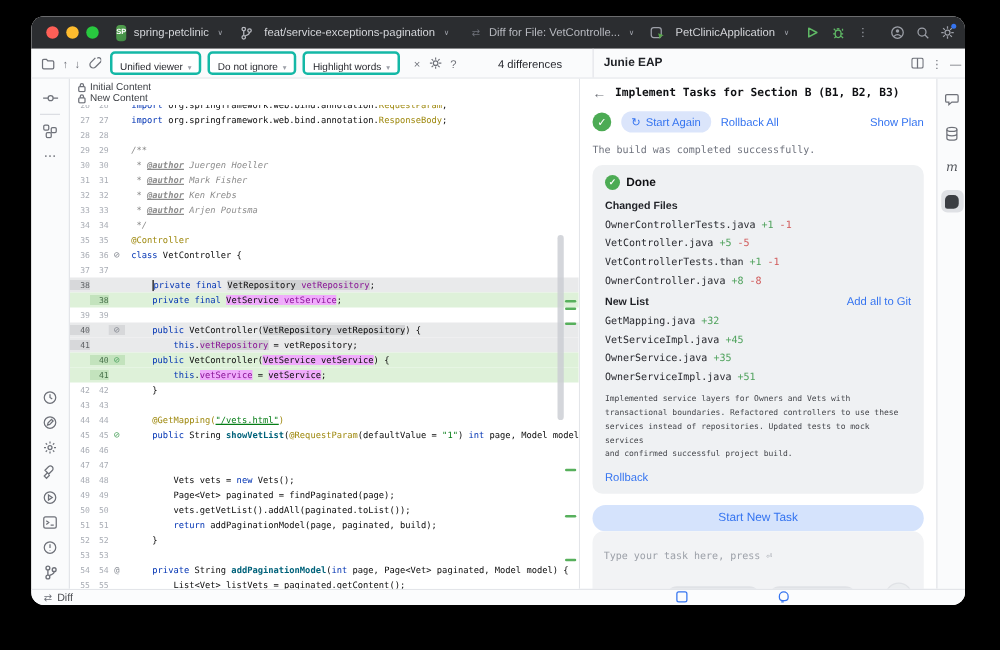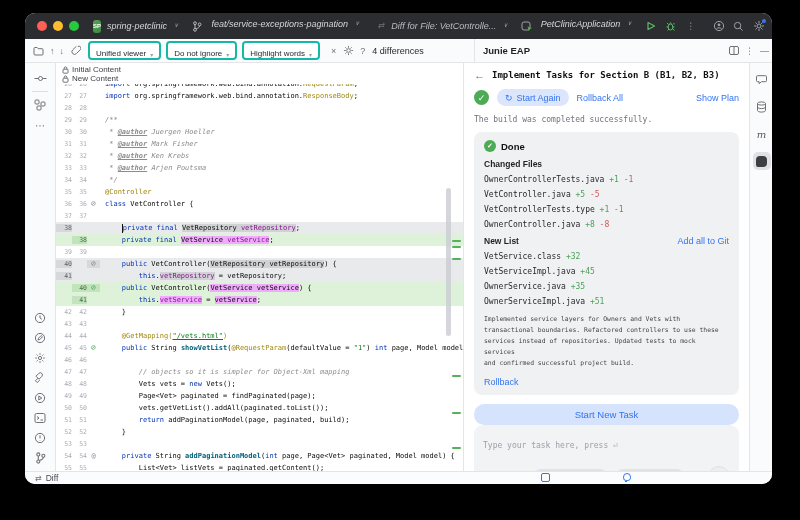--- a/index.html
+++ b/index.html
@@ -8,33 +8,33 @@
   .window{position:absolute;left:25px;top:13px;width:747px;height:471px;background:#fff;
           border-radius:10px;overflow:hidden;display:flex;flex-direction:column;
           box-shadow:0 12px 40px rgba(0,0,0,.6);}
   
   .titlebar{height:26px;flex:none;background:#2b2d30;display:flex;align-items:center;
             color:#d5d7db;font-size:9px;padding:0 8px 0 12px;gap:6px;}
   .tl{width:10px;height:10px;border-radius:50%;flex:none;}
   .tl.red{background:#fe5f57}.tl.yel{background:#febc2e}.tl.grn{background:#28c83f}
   .sp-badge{width:13px;height:13px;border-radius:3px;background:linear-gradient(135deg,#55a24f,#3e8a44);
             color:#fff;font-size:6px;font-weight:bold;display:flex;align-items:center;justify-content:center;margin-left:8px;}
-  .tb-item{display:flex;align-items:flex-start;gap:7px;white-space:nowrap;font-style:italic;}
+  .tb-item{display:flex;align-items:center;gap:7px;white-space:nowrap;}
   .chev{font-size:6px;color:#9da0a8;}
   .tb-dim{color:#b8bac0;}
   .tb-spacer{flex:1;}
   .ticon{width:14px;height:14px;display:flex;align-items:center;justify-content:center;position:relative;flex:none;}
   .bdot{position:absolute;top:0;right:0;width:4px;height:4px;border-radius:50%;background:#3574f0;}
   
   .row2{height:23px;flex:none;display:flex;align-items:stretch;background:#fafbfc;border-bottom:1px solid #e3e5e9;}
   .diff-toolbar{width:437px;flex:none;display:flex;align-items:center;gap:5px;padding:0 6px;color:#6e7179;}
   .pill-select{height:15px;border:2px solid #14b8a6;background:#fff;border-radius:4px;display:flex;
                align-items:flex-end;gap:4px;padding:0 6px;font-size:8px;color:#27282e;white-space:nowrap;}
   .tbtn{font-size:9px;color:#6e7179;}
-  .diffcount{font-size:9px;color:#27282e;margin-left:2px;white-space:nowrap;}
+  .diffcount{font-size:9px;color:#27282e;margin-left:28px;white-space:nowrap;}
   .junie-header{width:286px;flex:none;border-left:1px solid #e3e5e9;display:flex;align-items:center;
                 padding:0 8px;gap:6px;}
   .jh-title{font-size:9.5px;font-weight:bold;color:#1f2126;flex:1;}
   .jh-ic{color:#6e7179;font-size:9px;display:flex;align-items:center;}
   
   .main{flex:1;display:flex;min-height:0;}
   .left-stripe{width:30px;flex:none;border-right:1px solid #e3e5e9;background:#fafbfc;display:flex;
                flex-direction:column;align-items:center;padding-top:5px;}
   .ls-ic{width:22px;height:20px;display:flex;align-items:center;justify-content:center;color:#6e7179;}
   .ls-div{width:16px;border-top:1px solid #dcdee3;margin:3px 0;}
@@ -480,21 +480,20 @@
             <div class="cl ">
               <span class="g go">46</span>
               <span class="g gn">46</span>
               <span class="g gi"></span>
               <span class="ct"><span class="tk-p">        </span></span>
             </div>
             <div class="cl ">
               <span class="g go">47</span>
               <span class="g gn">47</span>
               <span class="g gi"></span>
-              <span class="ct"><span class="tk-p">        </span><span class="tk-c">// objects so it is simpler for Object-Xml mapping</span></span>
             </div>
             <div class="cl ">
               <span class="g go">48</span>
               <span class="g gn">48</span>
               <span class="g gi"></span>
               <span class="ct"><span class="tk-p">        Vets vets = </span><span class="tk-k">new</span><span class="tk-p"> Vets();</span></span>
             </div>
             <div class="cl ">
               <span class="g go">49</span>
               <span class="g gn">49</span>
@@ -566,29 +565,29 @@
 
         <div class="j-card">
           <div class="j-done">
             <span class="ccheck small">✓</span>
             <span>Done</span>
           </div>
           <div class="j-seclabel">Changed Files</div>
           <div id="changed-files">
               <div class="frow"><span>OwnerControllerTests.java </span><span class="fadd">+1</span><span class="fdel"> -1</span></div>
               <div class="frow"><span>VetController.java </span><span class="fadd">+5</span><span class="fdel"> -5</span></div>
-              <div class="frow"><span>VetControllerTests.type </span><span class="fadd">+1</span><span class="fdel"> -1</span></div>
+              <div class="frow"><span>VetControllerTests.than </span><span class="fadd">+1</span><span class="fdel"> -1</span></div>
               <div class="frow"><span>OwnerController.java </span><span class="fadd">+8</span><span class="fdel"> -8</span></div>
             </div>
           <div class="j-seclabel">
             <span>New List</span>
             <span class="link">Add all to Git</span>
           </div>
           <div id="new-files">
-              <div class="frow"><span>VetService.class </span><span class="fadd">+32</span></div>
+              <div class="frow"><span>GetMapping.java </span><span class="fadd">+32</span></div>
               <div class="frow"><span>VetServiceImpl.java </span><span class="fadd">+45</span></div>
               <div class="frow"><span>OwnerService.java </span><span class="fadd">+35</span></div>
               <div class="frow"><span>OwnerServiceImpl.java </span><span class="fadd">+51</span></div>
             </div>
           <div class="j-summary">Implemented service layers for Owners and Vets with
 transactional boundaries. Refactored controllers to use these
 services instead of repositories. Updated tests to mock services
 and confirmed successful project build.</div>
           <div class="link j-rollback">Rollback</div>
         </div>

